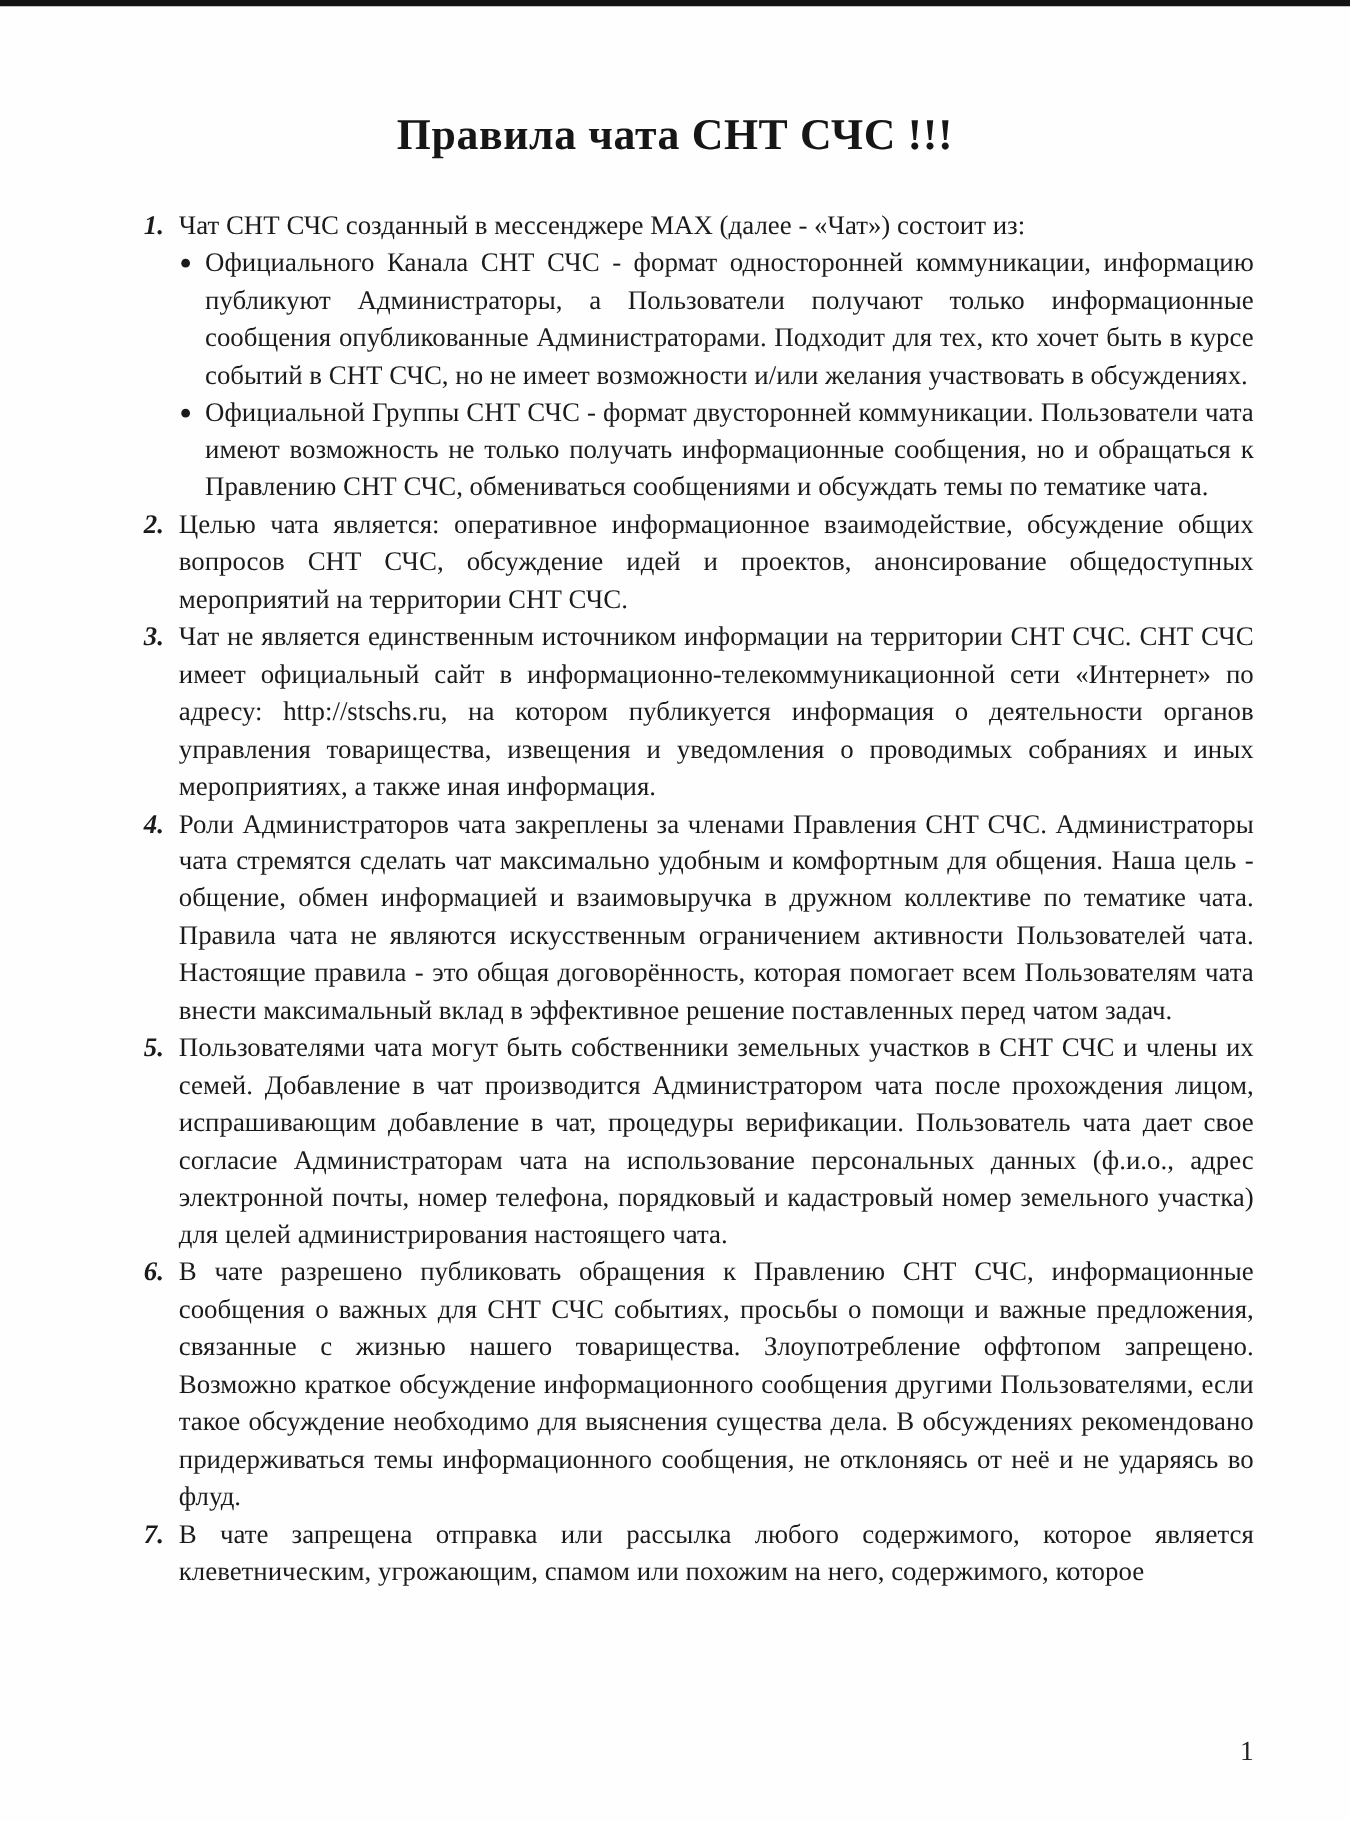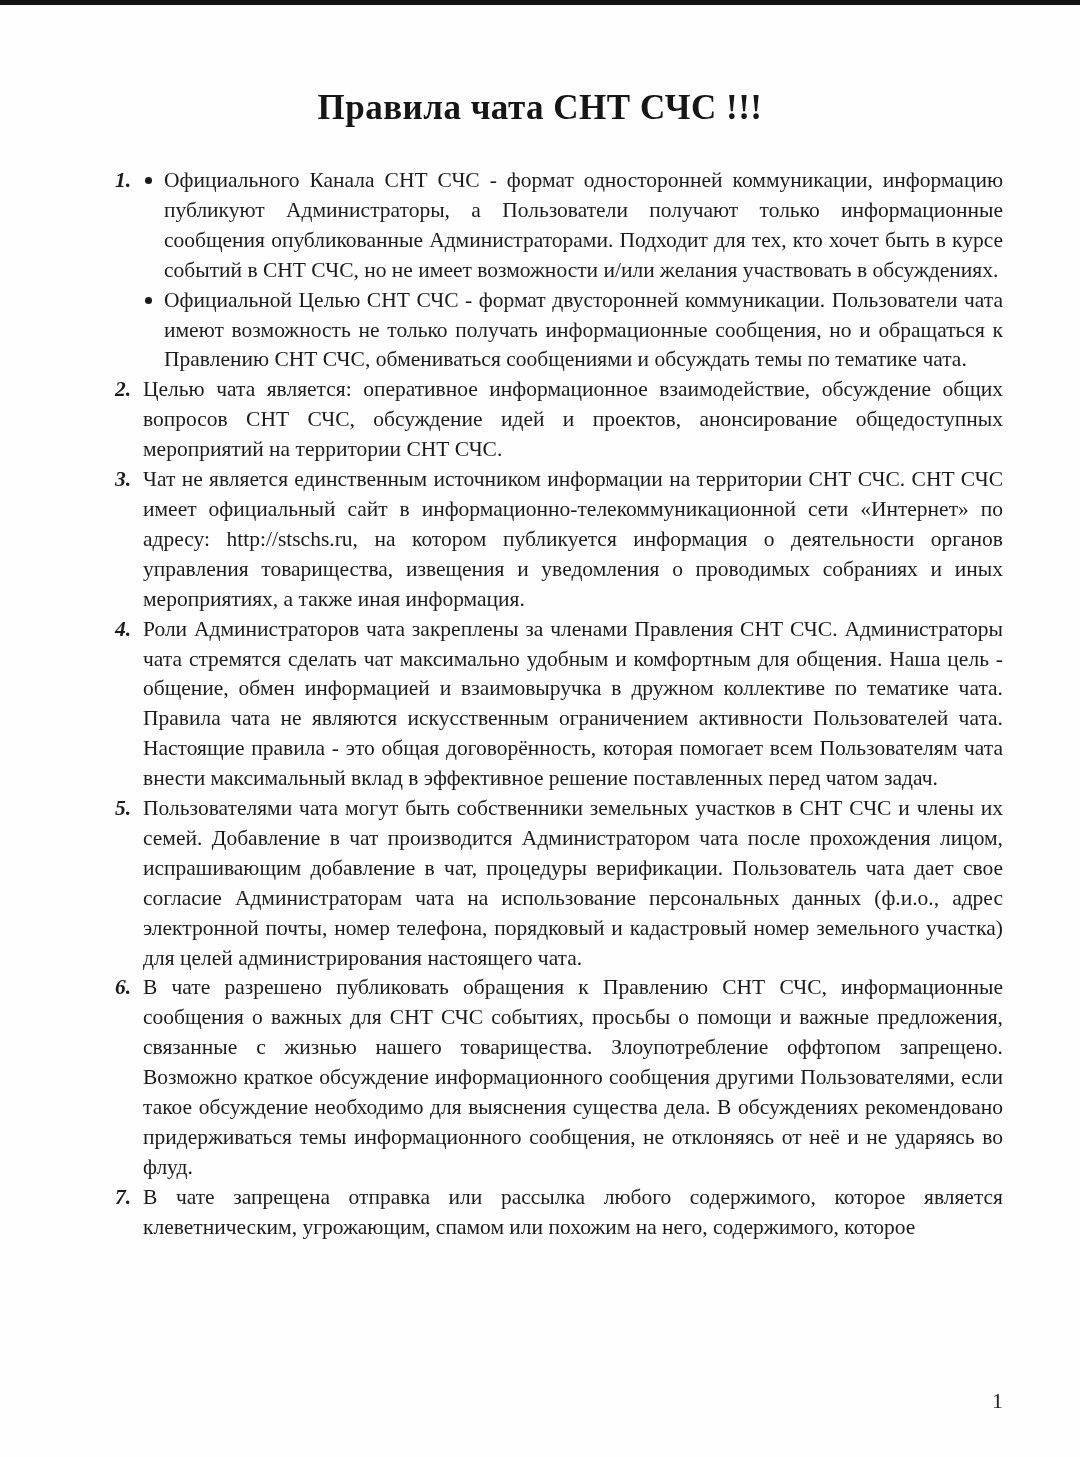--- a/index.html
+++ b/index.html
@@ -76,22 +76,23 @@
 </style>
 </head>
 <body>
 
 <div class="page">
   <div class="top-bar"></div>
   <h1 class="doc-title">Правила чата СНТ СЧС !!!</h1>
   <div class="content">
       <div class="item">
         <span class="num">1.</span>
+        <div><span>Чат СНТ СЧС созданный в мессенджере MAX (далее - «Чат») состоит из:</span></div>
         <div class="bullet"><span class="dot"></span><span class="b">Официального Канала СНТ СЧС</span><span> - формат односторонней коммуникации, информацию публикуют Администраторы, а Пользователи получают только информационные сообщения опубликованные Администраторами. Подходит для тех, кто хочет быть в курсе событий в СНТ СЧС, но не имеет возможности и/или желания участвовать в обсуждениях.</span></div>
-        <div class="bullet"><span class="dot"></span><span class="b">Официальной Целью СНТ СЧС</span><span> - формат двусторонней коммуникации. Пользователи чата имеют возможность не только получать информационные сообщения, но и обращаться к Правлению СНТ СЧС, обмениваться сообщениями и обсуждать темы по тематике чата.</span></div>
+        <div class="bullet"><span class="dot"></span><span class="b">Официальной Группы СНТ СЧС</span><span> - формат двусторонней коммуникации. Пользователи чата имеют возможность не только получать информационные сообщения, но и обращаться к Правлению СНТ СЧС, обмениваться сообщениями и обсуждать темы по тематике чата.</span></div>
       </div>
       <div class="item">
         <span class="num">2.</span>
         <div><span>Целью чата является: оперативное информационное взаимодействие, обсуждение общих вопросов СНТ СЧС, обсуждение идей и проектов, анонсирование общедоступных мероприятий на территории СНТ СЧС.</span></div>
       </div>
       <div class="item">
         <span class="num">3.</span>
         <div><span>Чат не является единственным источником информации на территории СНТ СЧС. СНТ СЧС имеет официальный сайт в информационно-телекоммуникационной сети «Интернет» по адресу: </span><span class="b">http://stschs.ru</span><span>, на котором публикуется информация о деятельности органов управления товарищества, извещения и уведомления о проводимых собраниях и иных мероприятиях, а также иная информация.</span></div>
       </div>
       <div class="item">

